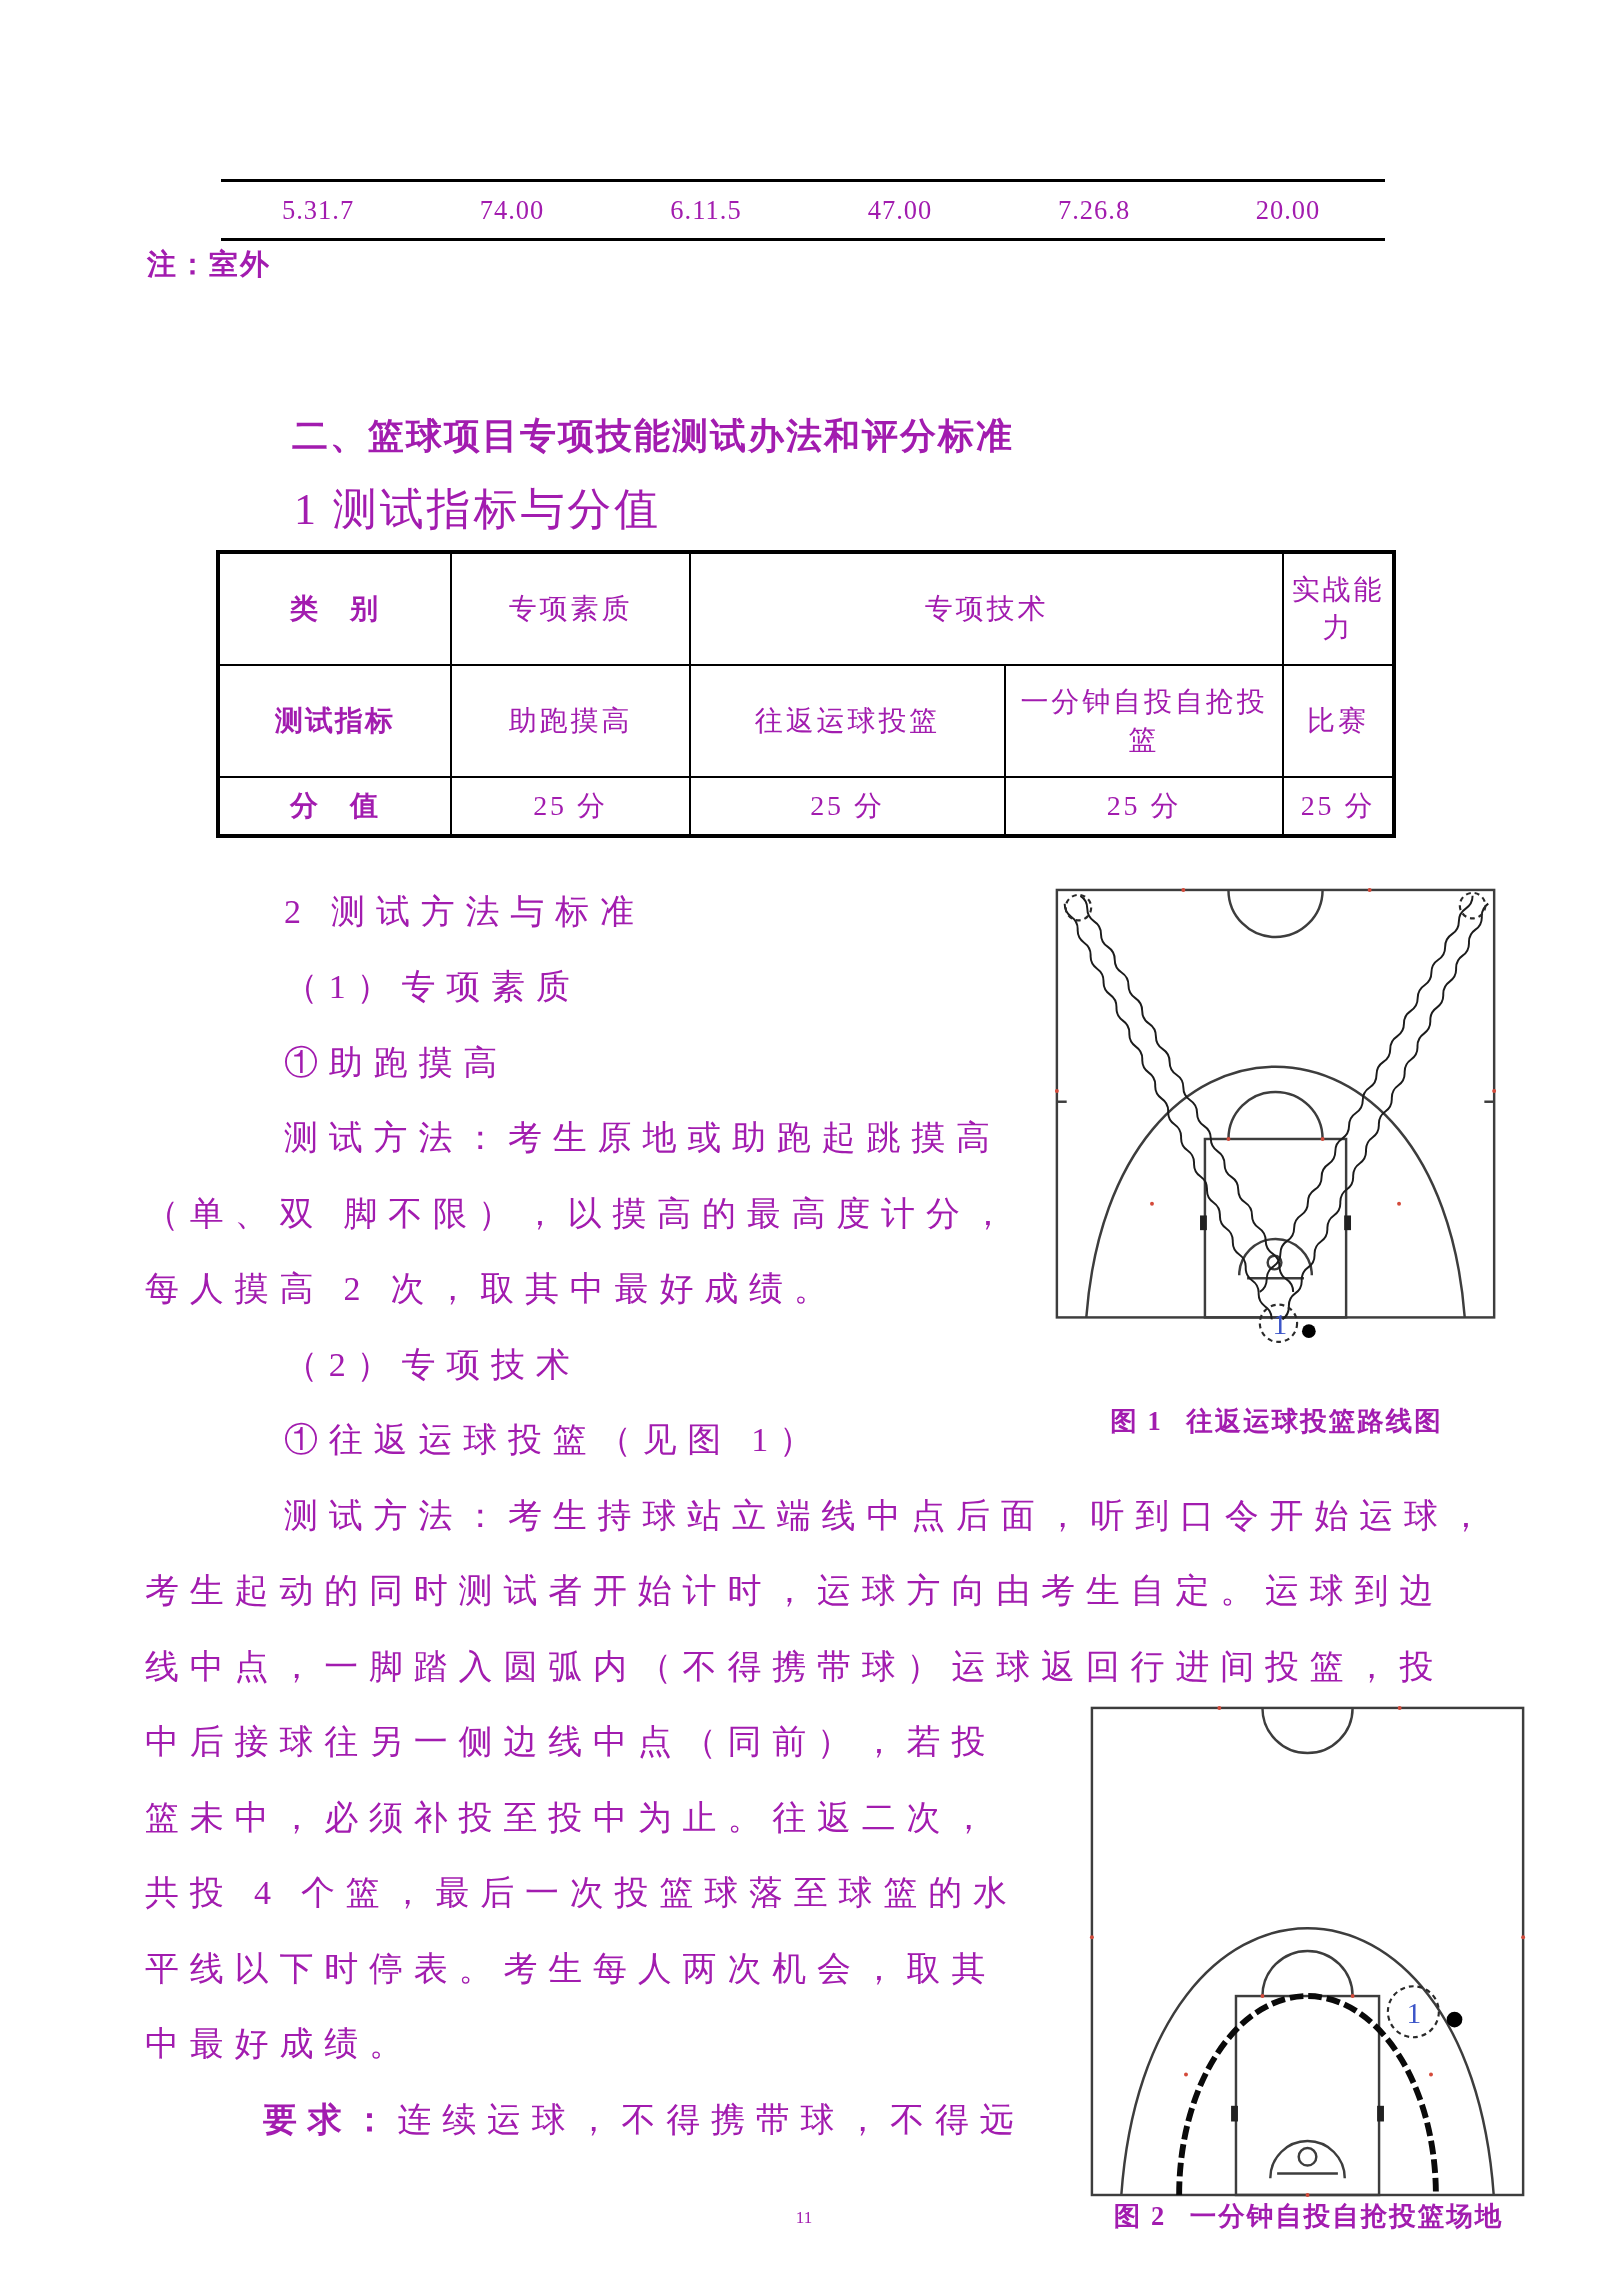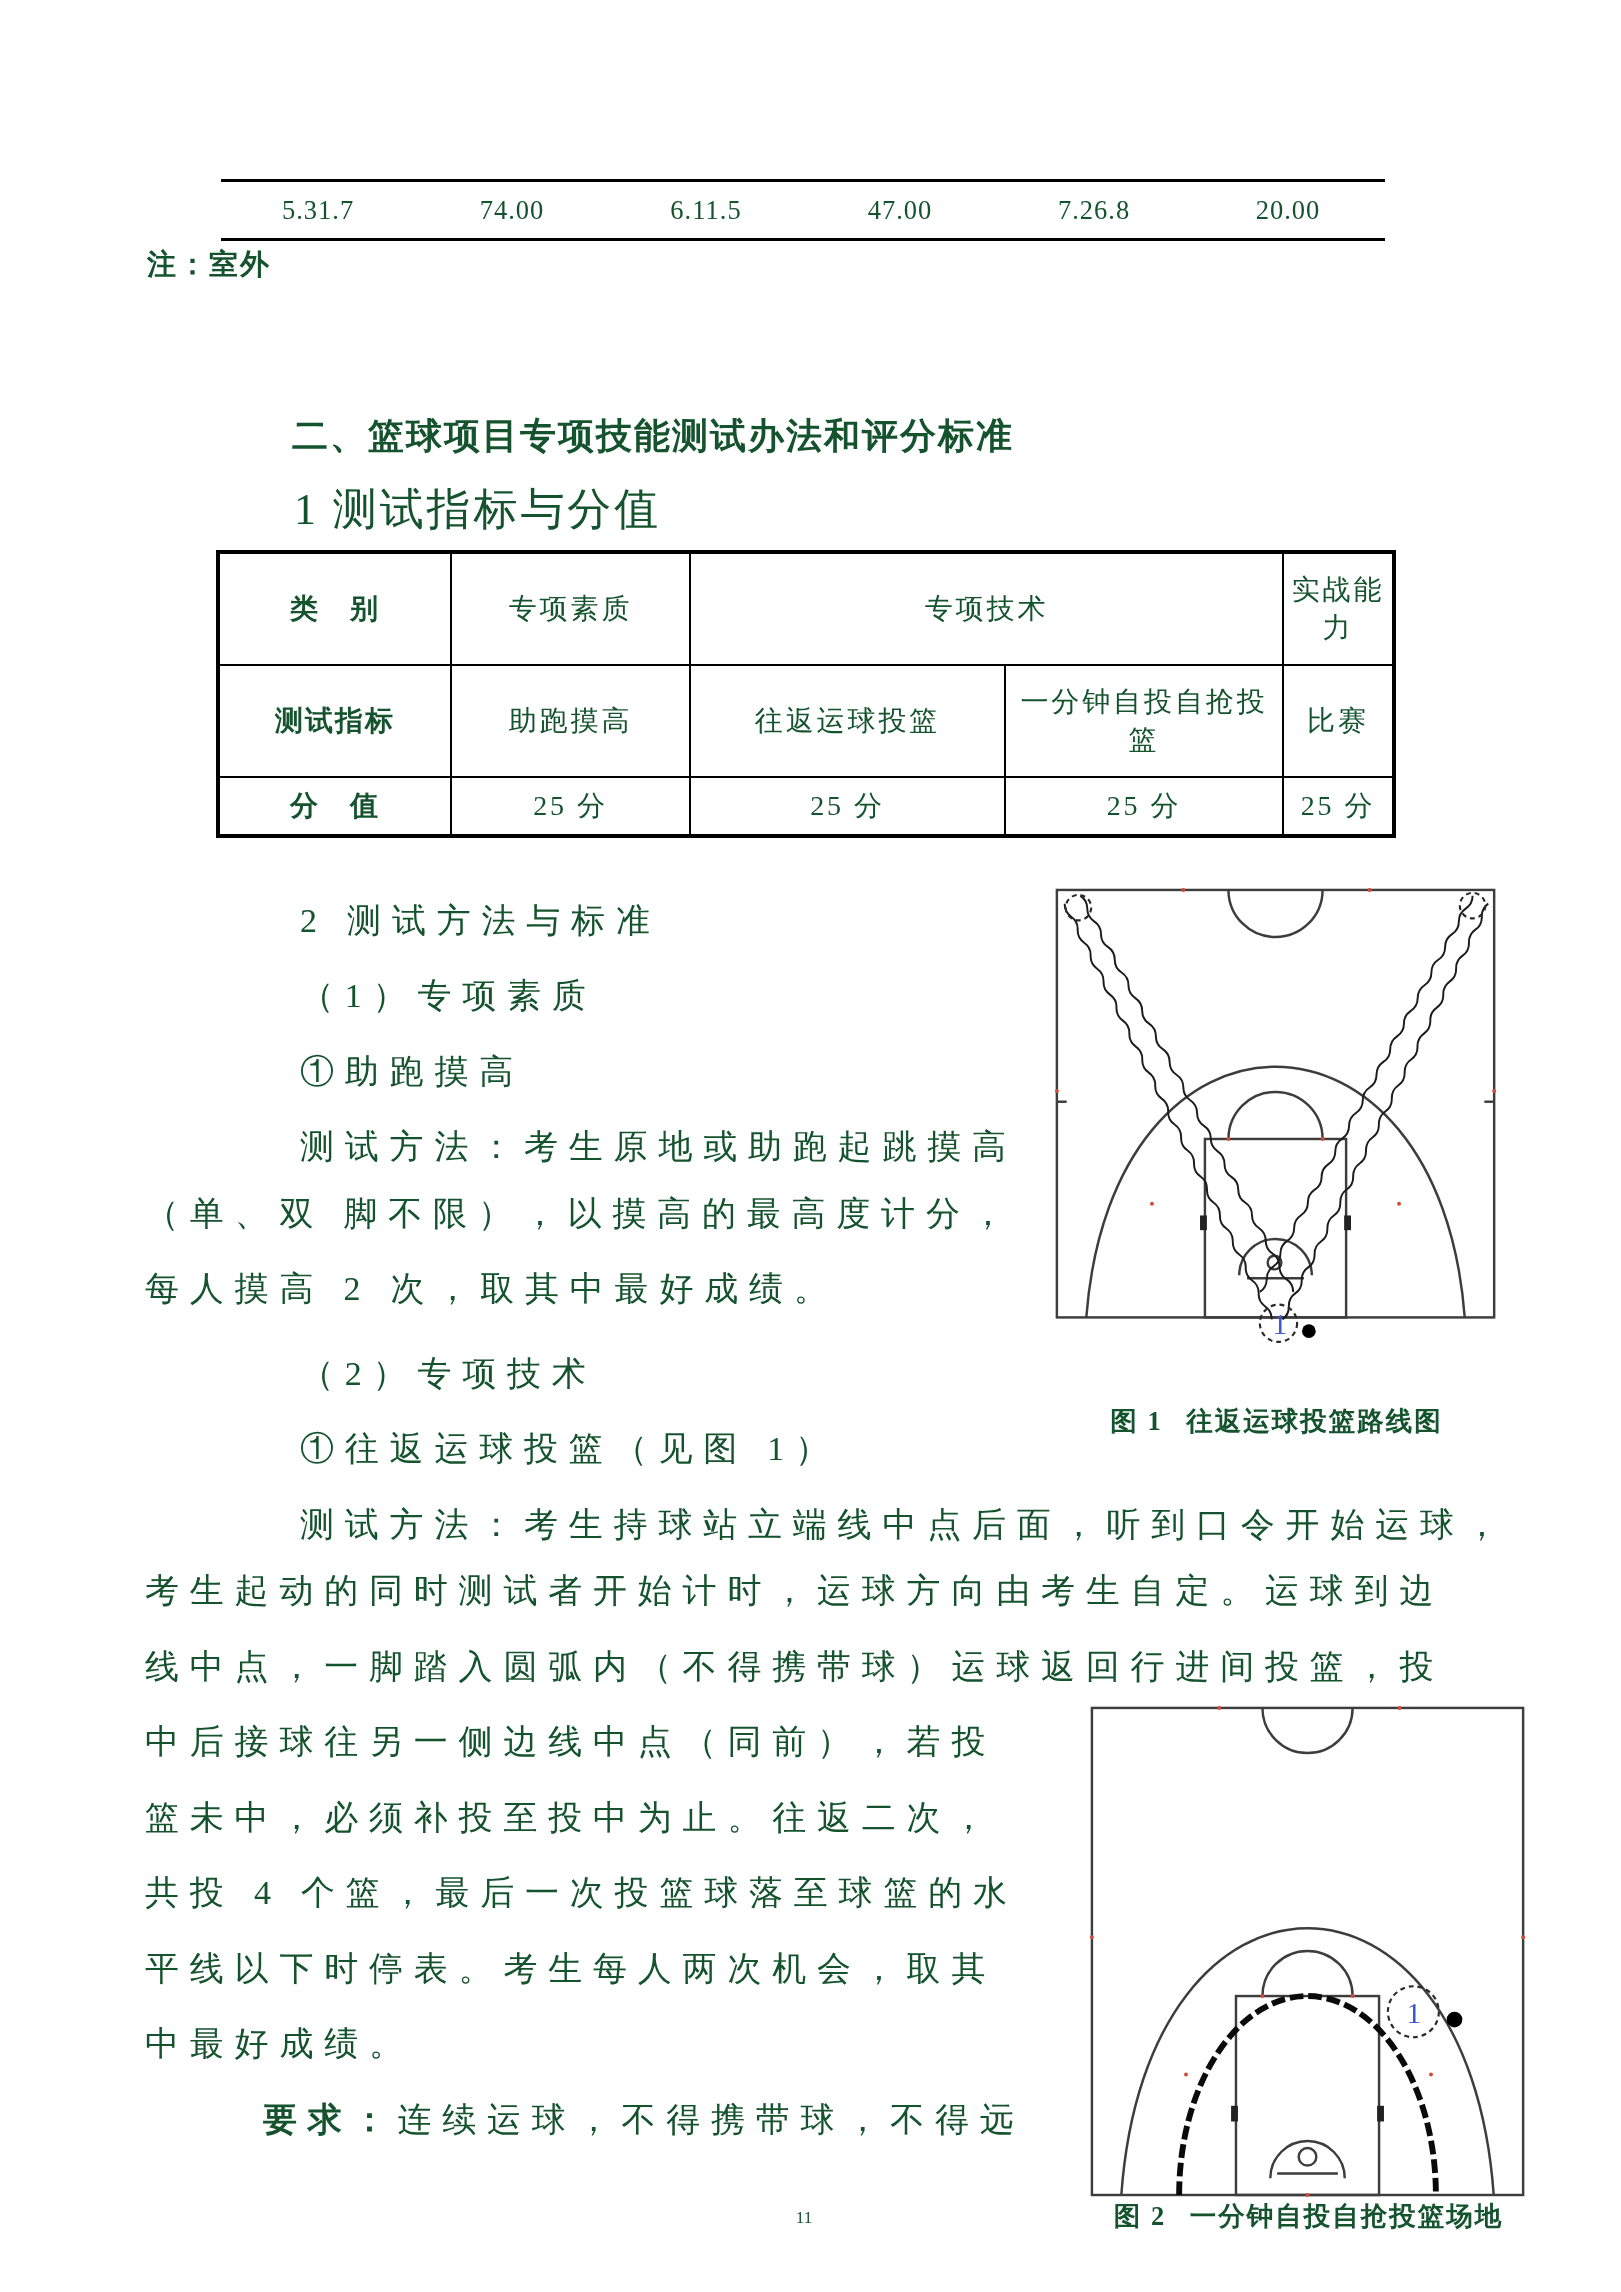--- a/index.html
+++ b/index.html
@@ -1,38 +1,38 @@
 <!DOCTYPE html>
 <html><head>
 <meta charset="utf-8">
 <style>
   html,body{margin:0;padding:0;background:#888;}
   .page{
     position:relative;width:1621px;height:2293px;background:#ffffff;
-    font-family:"Liberation Serif","DejaVu Serif",serif;color:#14532d;overflow:hidden;
+    font-family:"Liberation Serif","DejaVu Serif",serif;color:#a21caf;overflow:hidden;
   }
   
   .toptable{
     position:absolute;left:221px;top:179px;width:1164px;height:56px;
     border-top:3.9px solid #000;border-bottom:3.9px solid #000;
     display:flex;align-items:center;
   }
   .toptable .cell{flex:1;text-align:center;font-size:26.5px;letter-spacing:1px;}
   .note{position:absolute;left:147px;top:241px;font-size:29px;font-weight:bold;letter-spacing:2px;line-height:47px;white-space:nowrap;}
   
   .heading{position:absolute;left:292px;top:414px;font-size:36px;font-weight:bold;letter-spacing:2px;line-height:45px;white-space:nowrap;}
   .sub1{position:absolute;left:294px;top:486px;font-size:44px;letter-spacing:2.9px;line-height:47px;white-space:nowrap;}
   
   table.score{position:absolute;left:216px;top:550px;width:1176px;height:288px;border-collapse:collapse;table-layout:fixed;}
   table.score td{border:2px solid #000;text-align:center;vertical-align:middle;font-size:28px;letter-spacing:2.9px;padding:0;}
   table.score{border:4.9px solid #000;}
   table.score td.hd{font-weight:bold;letter-spacing:2px;}
   
   .bl{position:absolute;font-size:34px;letter-spacing:10.8px;line-height:47px;white-space:nowrap;}
-  .x-ind{left:300px;margin-top:9px;} .x-flush{left:145px;} .x-req{left:263px;}
+  .x-ind{left:284px;} .x-flush{left:145px;} .x-req{left:263px;}
   .l0{top:888px;} .l1{top:963px;} .l2{top:1039px;} .l3{top:1114px;}
   .l4{top:1190px;} .l5{top:1265px;} .l6{top:1341px;} .l7{top:1416px;}
   .l8{top:1492px;} .l9{top:1567px;} .l10{top:1643px;} .l11{top:1718px;}
   .l12{top:1794px;} .l13{top:1869px;} .l14{top:1945px;} .l15{top:2020px;}
   .lreq{top:2096px;}
   .bold{font-weight:bold;}
   
   .fig1{position:absolute;left:1051px;top:880px;width:451px;height:466px;}
   .fig2{position:absolute;left:1088px;top:1702px;width:441px;height:495px;}
   .figcap{position:absolute;font-size:26.5px;font-weight:bold;text-align:center;line-height:35px;white-space:nowrap;letter-spacing:2px;}

